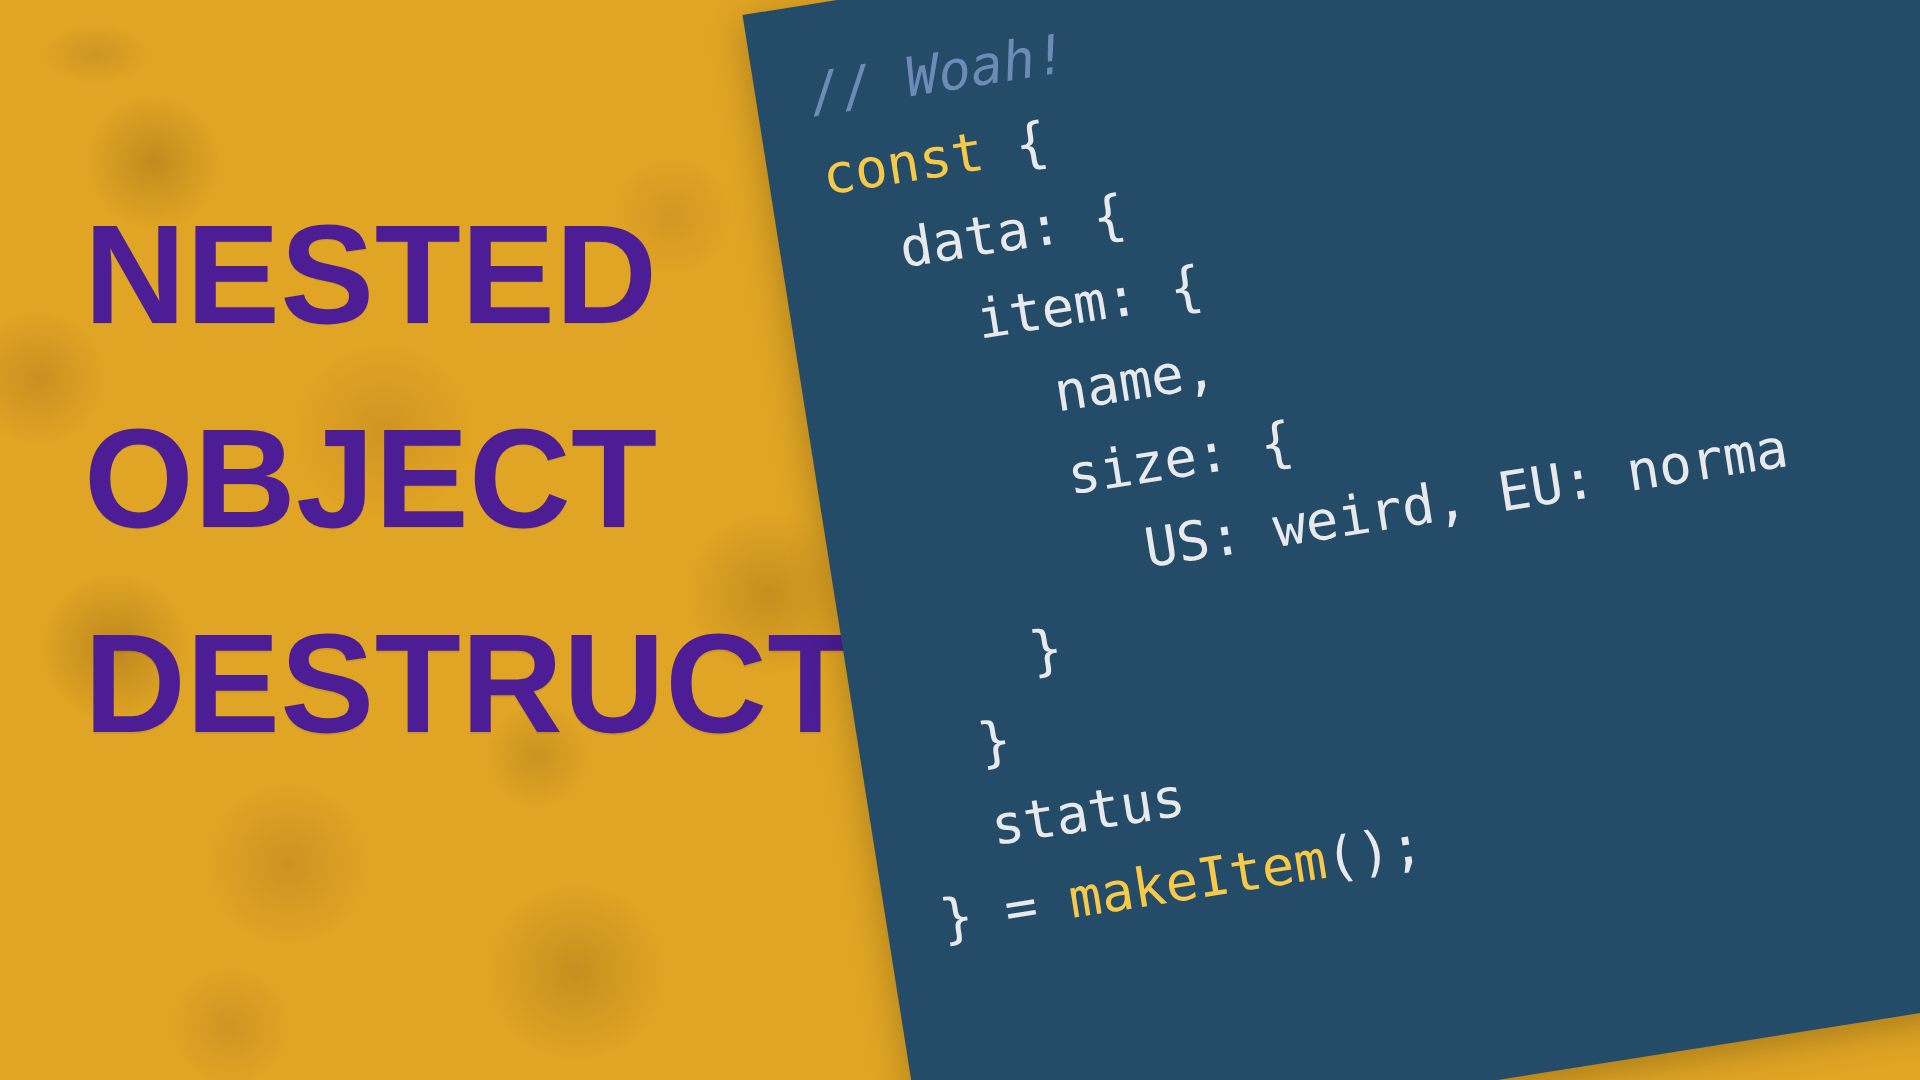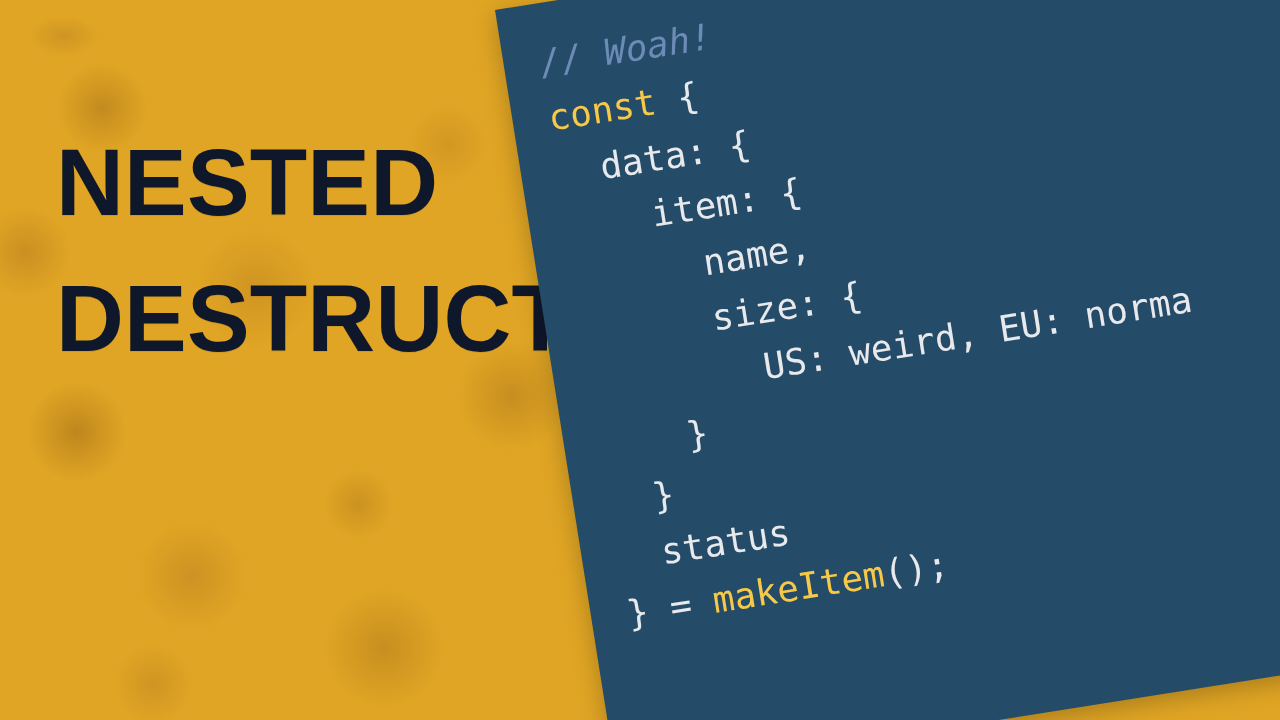--- a/index.html
+++ b/index.html
@@ -25,21 +25,21 @@
         radial-gradient(circle at 2% 35%, rgba(170,110,30,0.4) 0, transparent 45px),
         radial-gradient(circle at 28% 70%, rgba(139,90,20,0.25) 0, transparent 35px),
         radial-gradient(circle at 12% 95%, rgba(170,110,30,0.3) 0, transparent 40px),
         radial-gradient(ellipse at 45% 15%, rgba(120,80,20,0.2) 0, transparent 30px),
         radial-gradient(ellipse at 5% 5%, rgba(150,100,30,0.25) 0, transparent 35px);
     }
     .title-block {
       position: absolute;
       left: 56px;
       top: 115px;
-      color: #0f172a;
+      color: #4c1d95;
       font-weight: 900;
       line-height: 1.45;
       letter-spacing: 0.01em;
       font-family: "Arial Black", "Impact", sans-serif;
       text-shadow: 0 1px 0 rgba(0,0,0,0.08);
     }
     .title-line { font-size: 94px; text-transform: uppercase; }
     .code-card {
       position: absolute;
       left: 495px;
@@ -62,20 +62,21 @@
     .tok-fn { color: #f7c948; }
     .tok-plain { color: #e8e9ec; }
   </style>
 </head>
 <body>
 
 <div class="bg-pattern"></div>
 
 <div class="title-block">
   <div class="title-line">NESTED</div>
+  <div class="title-line">OBJECT</div>
   <div class="title-line">DESTRUCTURING</div>
 </div>
 
 <div class="code-card">
   <div class="code-line"><span class="tok-comment"><span>// </span><span>Woah!</span></span></div>
   <div class="code-line"><span class="tok-keyword">const</span><span class="tok-plain"> {</span></div>
   <div class="code-line tok-plain">  data: {</div>
   <div class="code-line tok-plain">    item: {</div>
   <div class="code-line tok-plain">      name,</div>
   <div class="code-line tok-plain">      size: {</div>

